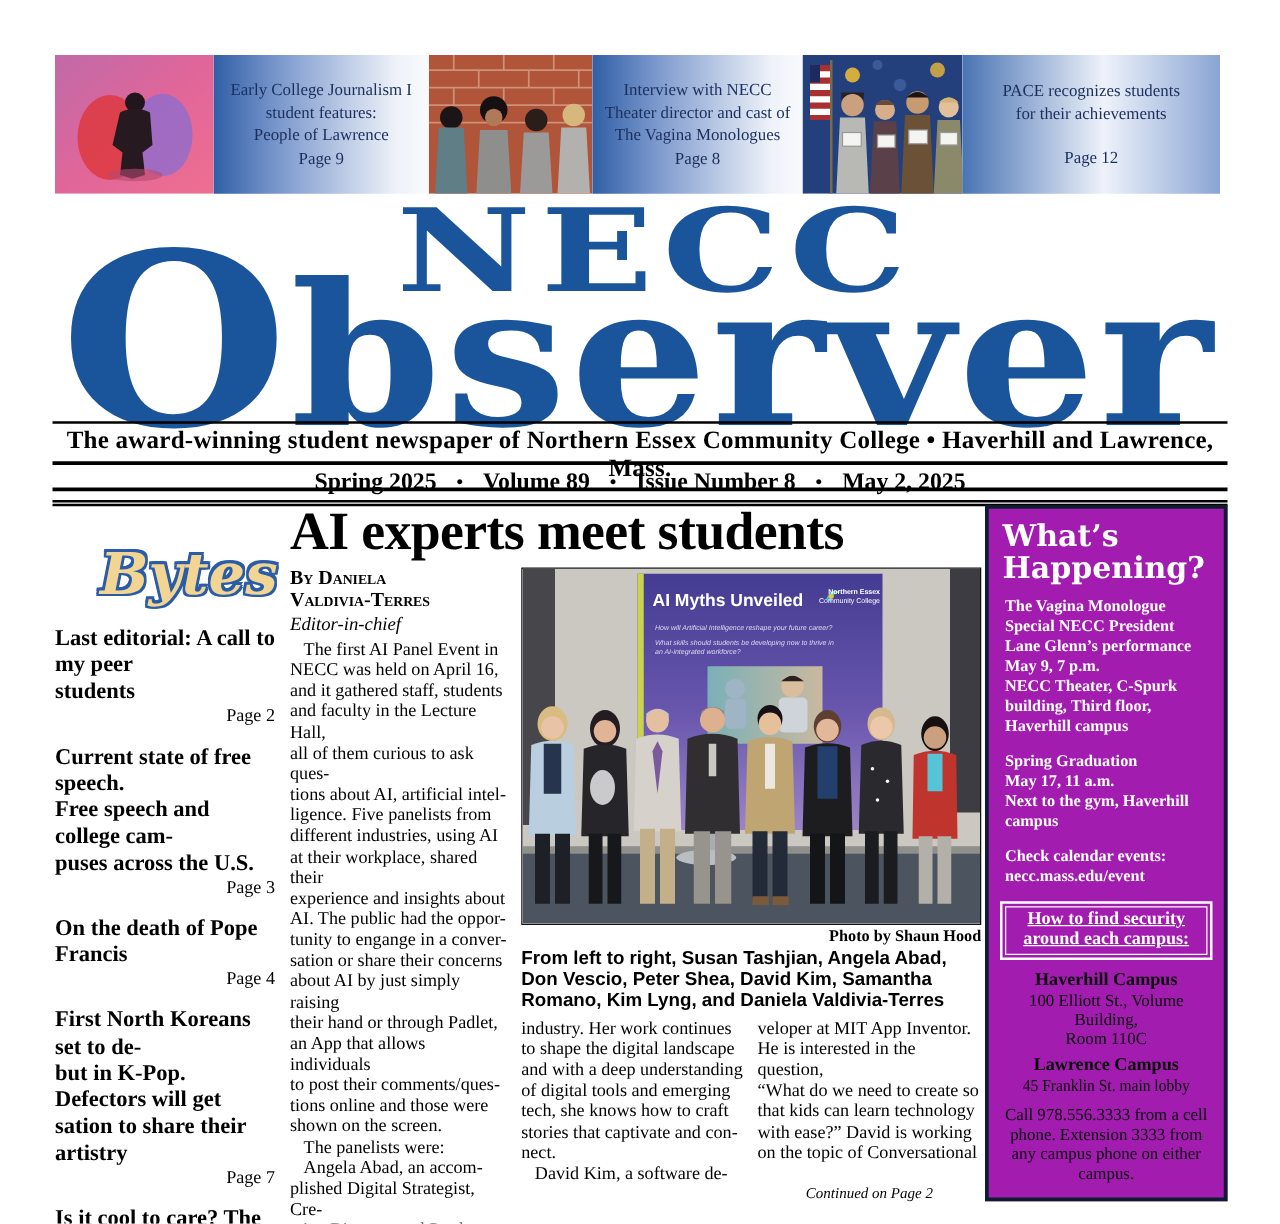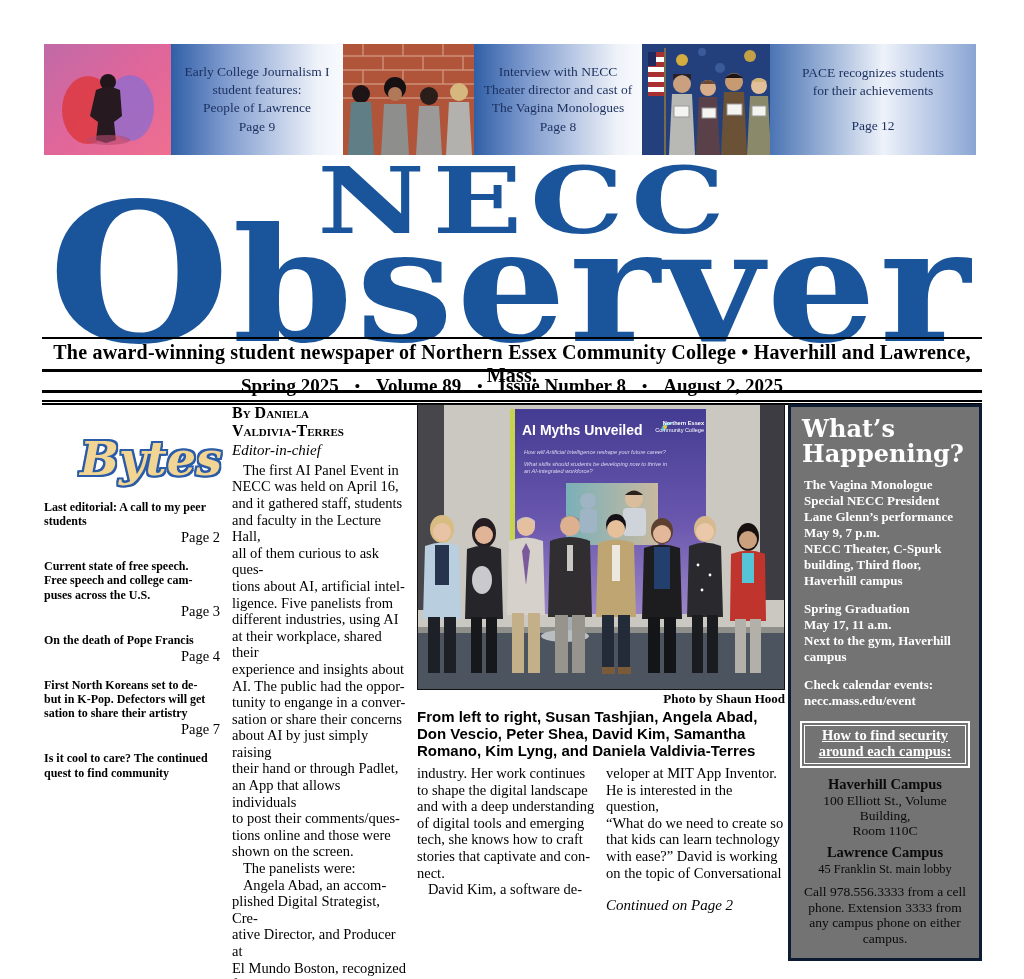--- a/index.html
+++ b/index.html
@@ -40,42 +40,42 @@
 
   
   .newsbytes{width:184px;flex:0 0 184px;}
   .nb-logo{position:relative;height:84px;margin:2px 0 10px 2px;
            font-family:"DejaVu Serif",serif;font-style:italic;font-weight:bold;color:#f2d592;
            text-shadow:-2px 0 0 #2b5ca8,2px 0 0 #2b5ca8,0 -2px 0 #2b5ca8,0 2px 0 #2b5ca8,
                        -2px -2px 0 #2b5ca8,2px 2px 0 #2b5ca8,-2px 2px 0 #2b5ca8,2px -2px 0 #2b5ca8;}
   .nb-word1{position:absolute;left:22px;top:-8px;font-size:46px;}
   .nb-word2{position:absolute;left:36px;top:26px;font-size:46px;}
   .nb-item{margin:0 6px 13px 2px;}
-  .nb-title{font-weight:bold;font-size:12px;line-height:1.18;}
+  .nb-title{font-weight:bold;font-size:18px;line-height:1.18;}
   .nb-page{text-align:right;font-size:14.5px;margin-top:1px;}
 
   
   .article{width:558px;flex:0 0 558px;padding-left:6px;box-sizing:border-box;}
   .headline{margin:0 0 6px;font-size:43px;line-height:1.02;font-weight:bold;letter-spacing:-.5px;}
   .art-body{display:flex;gap:9px;}
   .colA{width:176px;flex:0 0 176px;}
   .byline{font-weight:bold;font-variant:small-caps;font-size:16px;line-height:1.15;}
   .byrole{font-style:italic;font-size:15px;margin:1px 0 3px;}
   .btext{font-size:14.5px;line-height:16.6px;text-align:left;}
   .rightblock{width:368px;flex:0 0 368px;}
   .photo{width:368px;height:286px;border:1px solid #111;box-sizing:border-box;overflow:hidden;}
   .photo svg{display:block;}
   .credit{text-align:right;font-weight:bold;font-size:13px;margin:1px 0 0;}
   .caption{font-family:"Liberation Sans",sans-serif;font-weight:bold;font-size:15px;line-height:17px;margin:1px 0 6px;}
   .cols2{display:flex;gap:10px;}
   .cols2 .c{width:179px;flex:0 0 179px;}
-  .continued{font-style:italic;font-size:15px;text-align:left;margin-top:16px;}
-
-  
-  .happening{width:194px;flex:0 0 194px;margin-left:4px;height:557px;background:#737373;
+  .continued{font-style:italic;font-size:12px;text-align:center;margin-top:16px;}
+
+  
+  .happening{width:194px;flex:0 0 194px;margin-left:4px;height:557px;background:#a21caf;
              border:3px solid #0d1b33;box-sizing:border-box;padding:8px 9px;overflow:hidden;color:#fff;}
   .hap-title{font-family:"DejaVu Serif",serif;font-weight:bold;font-size:24px;line-height:1.04;margin:2px 0 10px 2px;}
   .hap-event{font-weight:bold;font-size:13px;line-height:16px;margin:0 0 12px 4px;}
   .sec-outer{border:2px solid #fff;padding:2px;margin:2px 0 8px;}
   .sec-inner{border:1px solid #fff;font-weight:bold;font-size:14.5px;line-height:1.1;text-align:center;
              text-decoration:underline;padding:2px 0 3px;}
   .campus{color:#0a0a0a;text-align:center;margin-bottom:6px;}
   .campus-name{font-weight:bold;font-size:14.5px;}
   .campus-addr{font-size:13.5px;line-height:1.12;}
   .campus-addr.cond{transform:scaleX(.92);transform-origin:center;}
@@ -167,21 +167,21 @@
   </div>
 
   <div class="masthead">
     <div class="necc">NECC</div>
     <div class="observer"><span class="big-o">O</span><span class="rest">bserver</span></div>
   </div>
 
   <div class="tagline">The award-winning student newspaper of Northern Essex Community College • Haverhill and Lawrence, Mass.</div>
 
   <div class="dateline">
-    <span>Spring 2025</span><span class="sep">•</span><span>Volume 89</span><span class="sep">•</span><span>Issue Number 8</span><span class="sep">•</span><span>August 2, 2025</span>
+    <span>Spring 2025</span><span class="sep">•</span><span>Volume 89</span><span class="sep">•</span><span>Issue Number 8</span><span class="sep">•</span><span>May 2, 2025</span>
   </div>
 
   <div class="content">
 
     <div class="newsbytes">
       <div class="nb-logo">
         <span class="nb-word2">Bytes</span>
       </div>
       <div class="nb-item">
           <div class="nb-title prel">Last editorial: A call to my peer
@@ -205,20 +205,21 @@
           <div class="nb-page">Page 7</div>
         </div>
       <div class="nb-item">
           <div class="nb-title prel">Is it cool to care? The continued
 quest to find community</div>
         </div>
 
     </div>
 
     <div class="article">
+      <h1 class="headline">AI experts meet students</h1>
       <div class="art-body">
         <div class="colA">
           <div class="byline prel">By Daniela
 Valdivia-Terres</div>
           <div class="byrole">Editor-in-chief</div>
           <div class="btext prel">   The first AI Panel Event in
 NECC was held on April 16,
 and it gathered staff, students
 and faculty in the Lecture Hall,
 all of them curious to ask ques-

